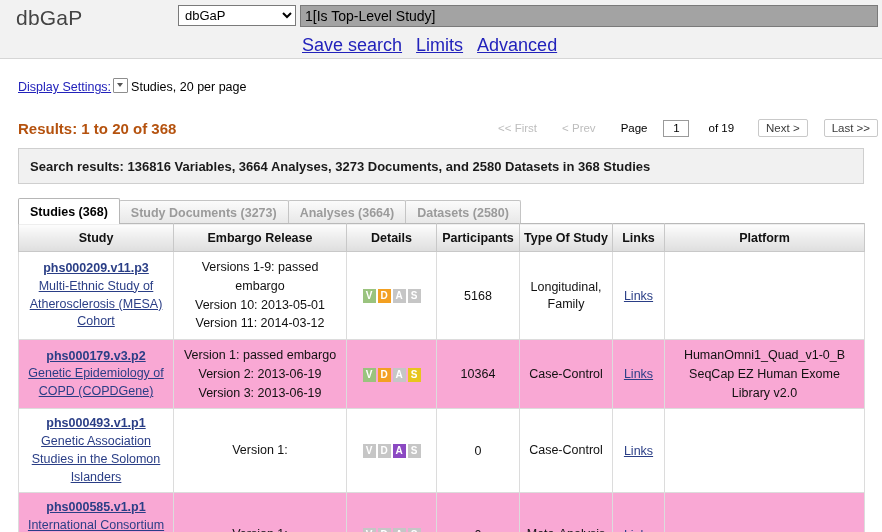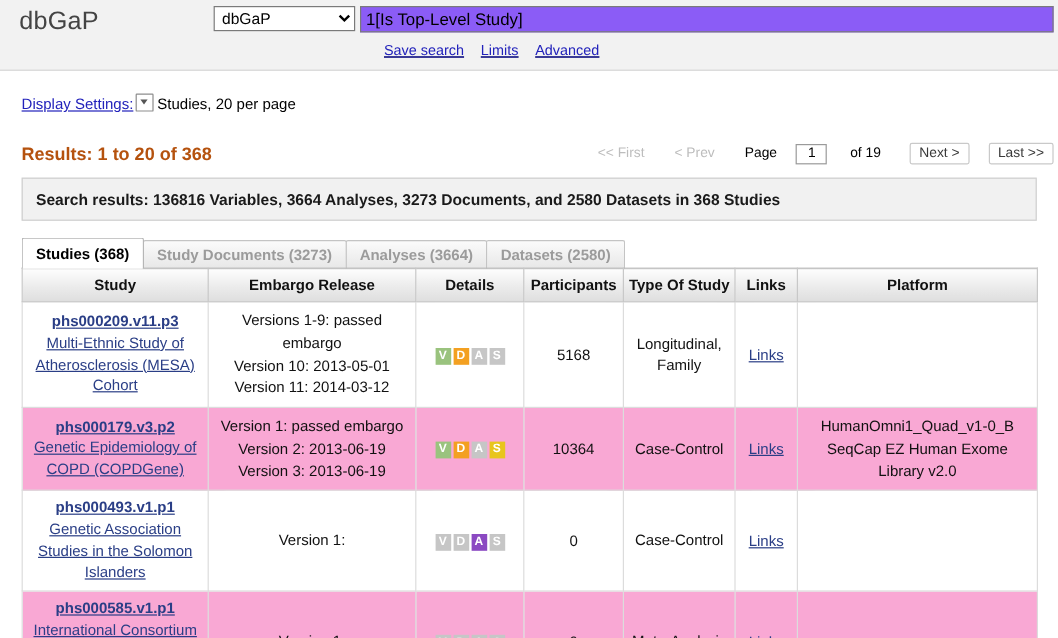--- a/index.html
+++ b/index.html
@@ -47,34 +47,33 @@
     border-radius: 0;
   }
   .search-input {
     position: absolute;
     left: 300px;
     top: 5px;
     width: 578px;
     height: 22px;
     box-sizing: border-box;
     border: 1px solid #7a7a7a;
-    background: #8b5cf6;
+    background: #a3a3a3;
     font-family: "Liberation Sans", sans-serif;
     font-size: 14px;
     padding: 1px 4px;
     color: #000;
     border-radius: 0;
     outline: none;
   }
   .sublinks {
     position: absolute;
-    left: 320px;
+    left: 302px;
     top: 35px;
-    font-size: 12px;
-    text-decoration: underline;
+    font-size: 18px;
   }
   .sublinks a {
     color: #2222bb;
     text-decoration: underline;
     margin-right: 14px;
     cursor: pointer;
   }
 
   
   .displaysettings {

